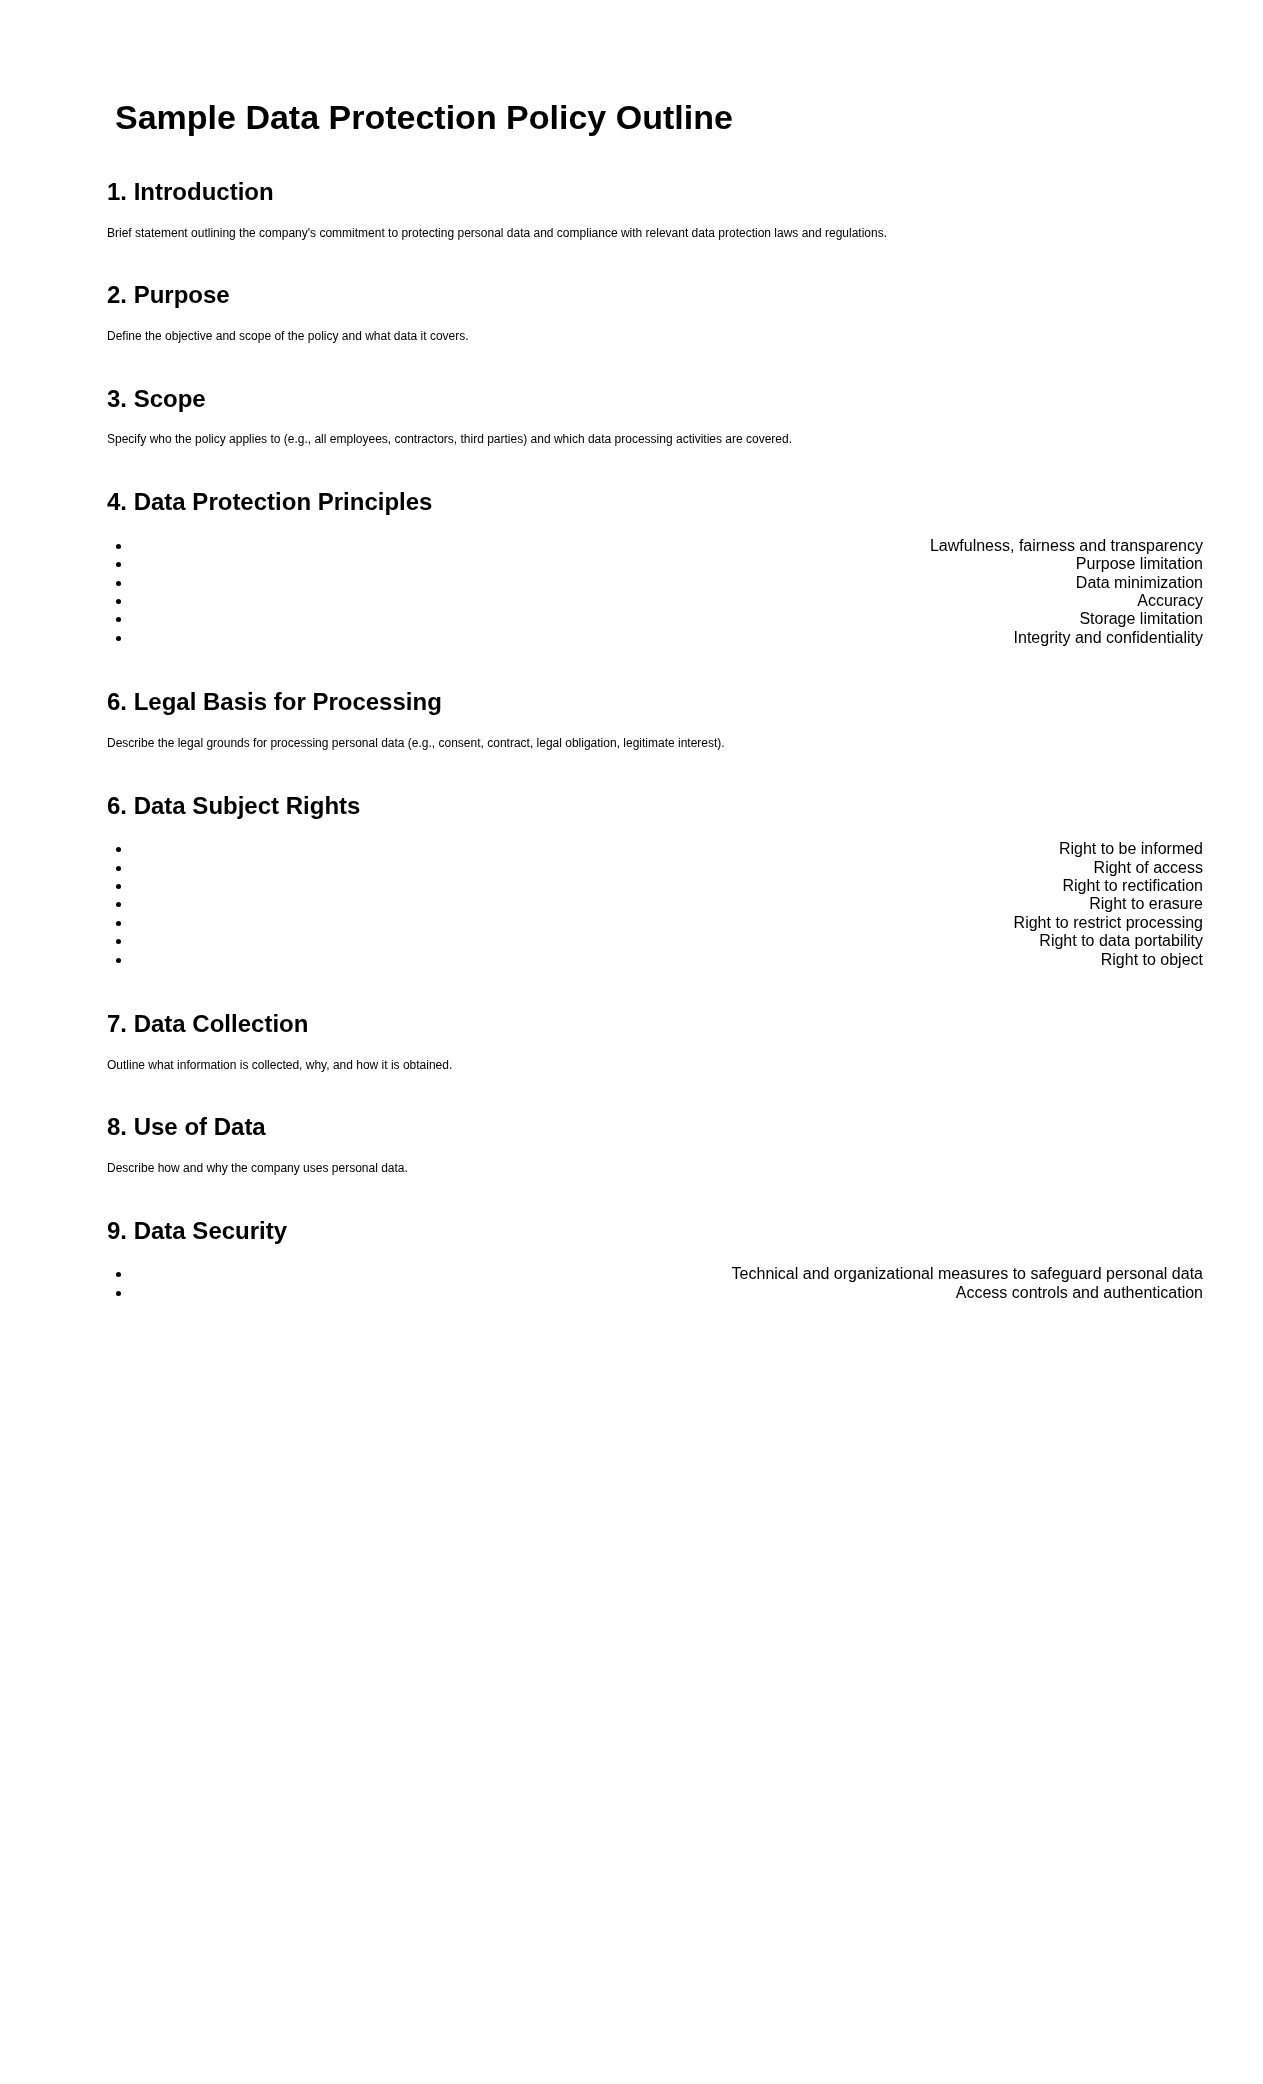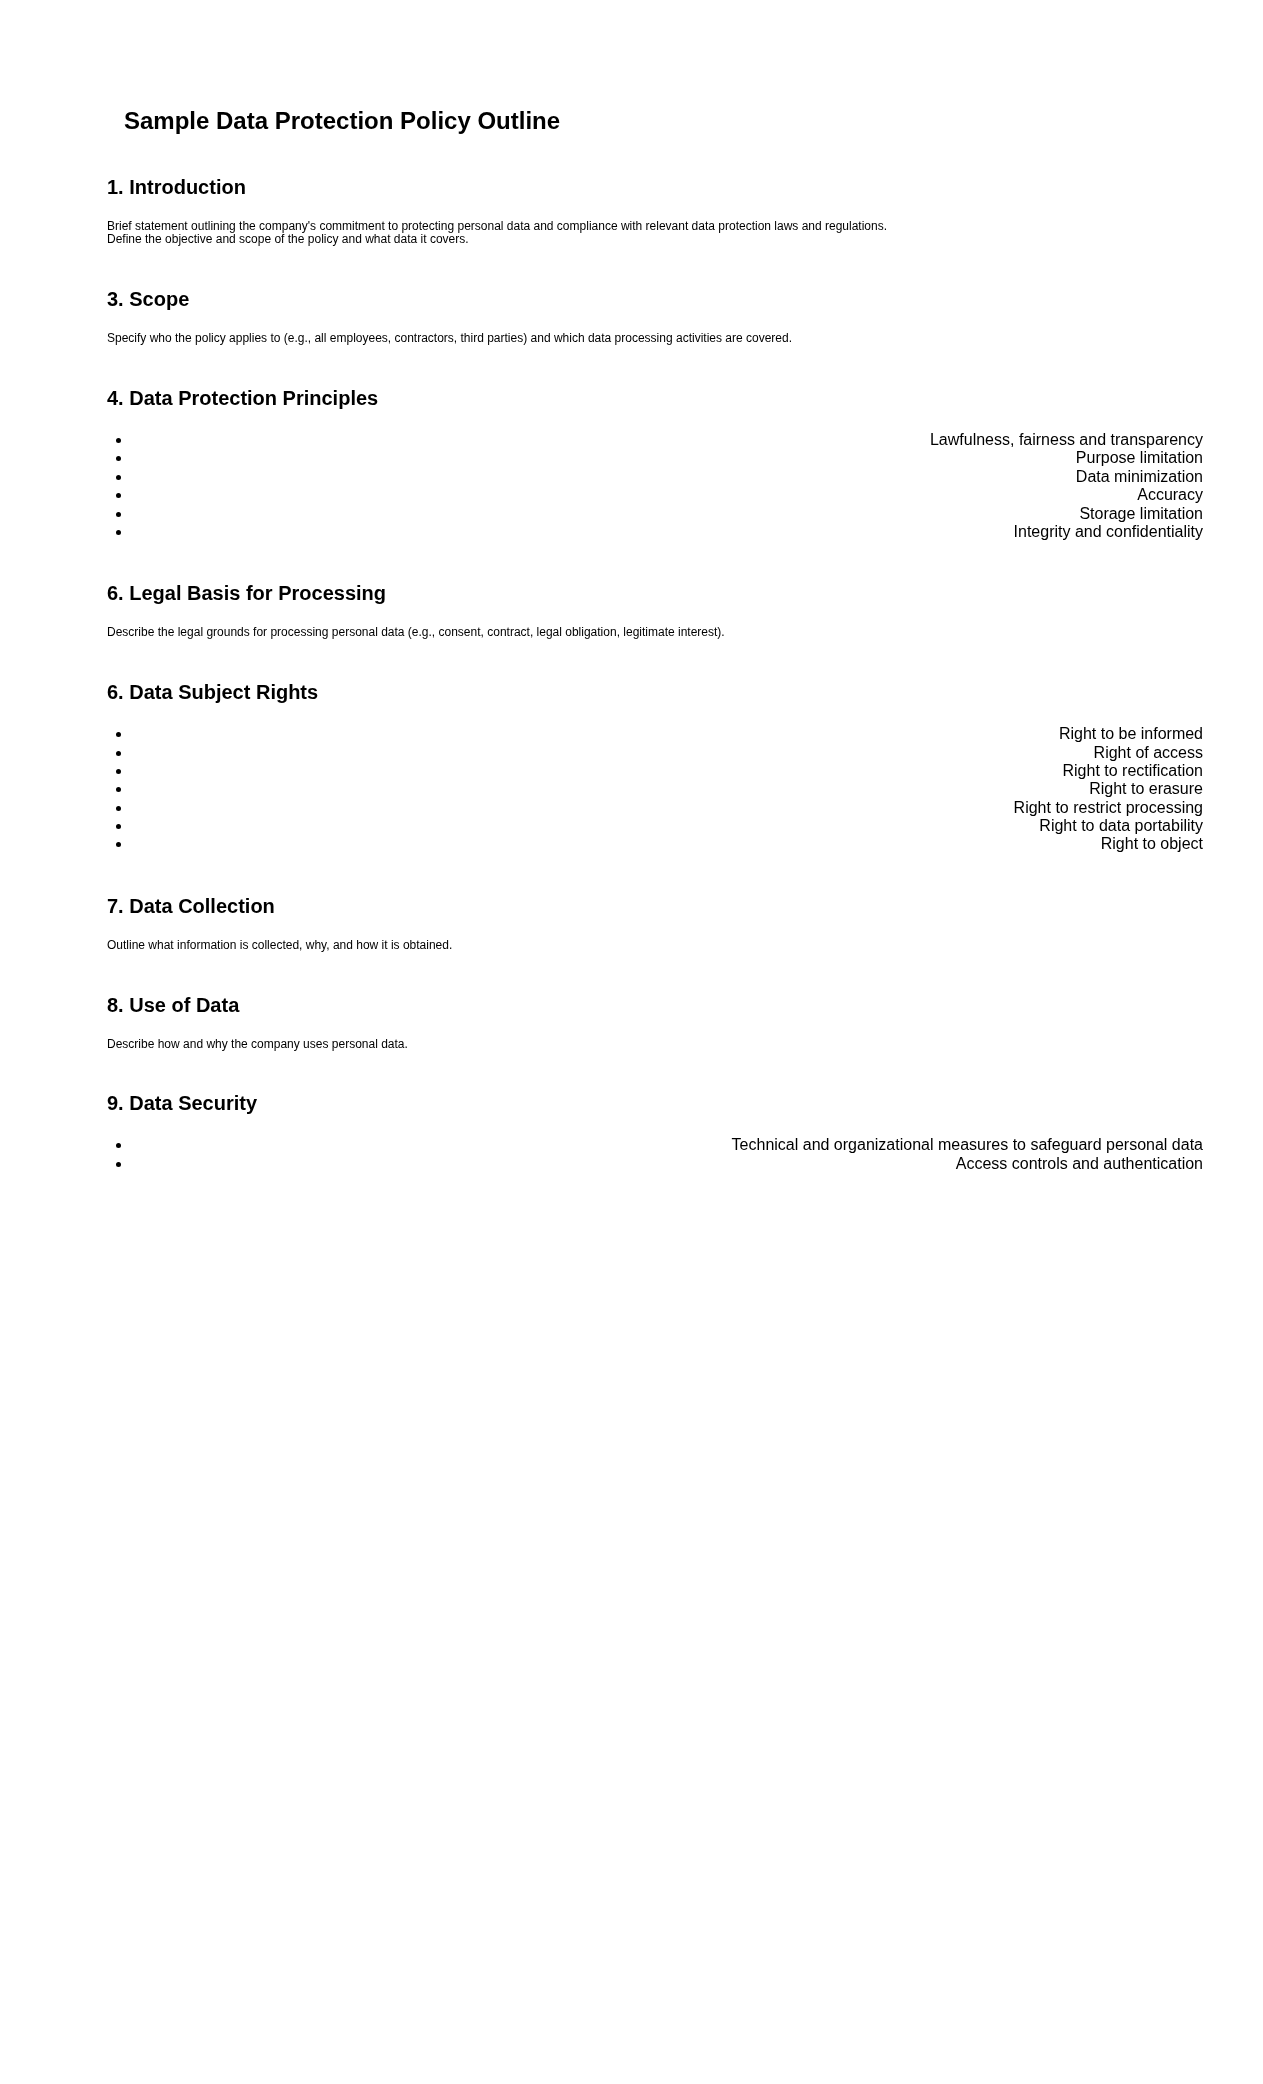--- a/index.html
+++ b/index.html
@@ -16,27 +16,27 @@
   }
   .page {
     box-sizing: border-box;
     width: 1263px;
     height: 1308px;      
     overflow: hidden;
     padding: 90px 60px 0 107px;
     background: #ffffff;
   }
   h1.doc-title {
-    font-size: 24px;
+    font-size: 34px;
     font-weight: bold;
     line-height: 1.15;
-    margin: 17px;
+    margin: 8px;
   }
   h2.section-heading {
-    font-size: 20px;
+    font-size: 24px;
     font-weight: bold;
     line-height: 1.15;
     margin: 41px 0 21px 0;
   }
   h2.first-heading {
     margin-top: 41px;
   }
   p.section-paragraph {
     font-size: 12px;
     line-height: 1.15;
@@ -57,20 +57,21 @@
   }
 </style>
 </head>
 <body>
 
 <div class="page">
   <h1 class="doc-title">Sample Data Protection Policy Outline</h1>
   <div id="sections-container">
       <h2 class="section-heading first-heading">1. Introduction</h2>
       <p class="section-paragraph">Brief statement outlining the company's commitment to protecting personal data and compliance with relevant data protection laws and regulations.</p>
+      <h2 class="section-heading">2. Purpose</h2>
       <p class="section-paragraph">Define the objective and scope of the policy and what data it covers.</p>
       <h2 class="section-heading">3. Scope</h2>
       <p class="section-paragraph">Specify who the policy applies to (e.g., all employees, contractors, third parties) and which data processing activities are covered.</p>
       <h2 class="section-heading">4. Data Protection Principles</h2>
       <ul class="bullet-list">
         <li>Lawfulness, fairness and transparency</li>
         <li>Purpose limitation</li>
         <li>Data minimization</li>
         <li>Accuracy</li>
         <li>Storage limitation</li>

